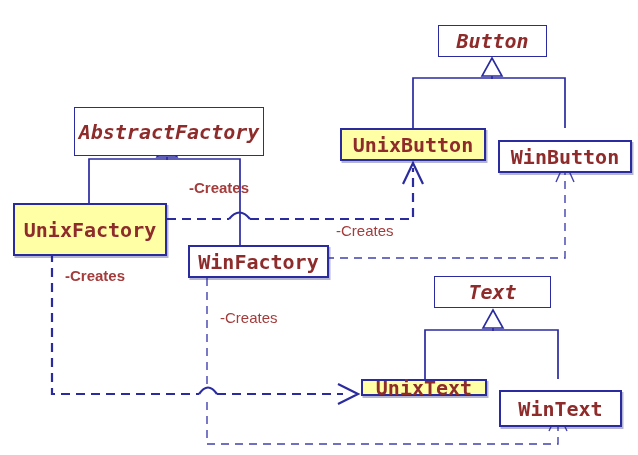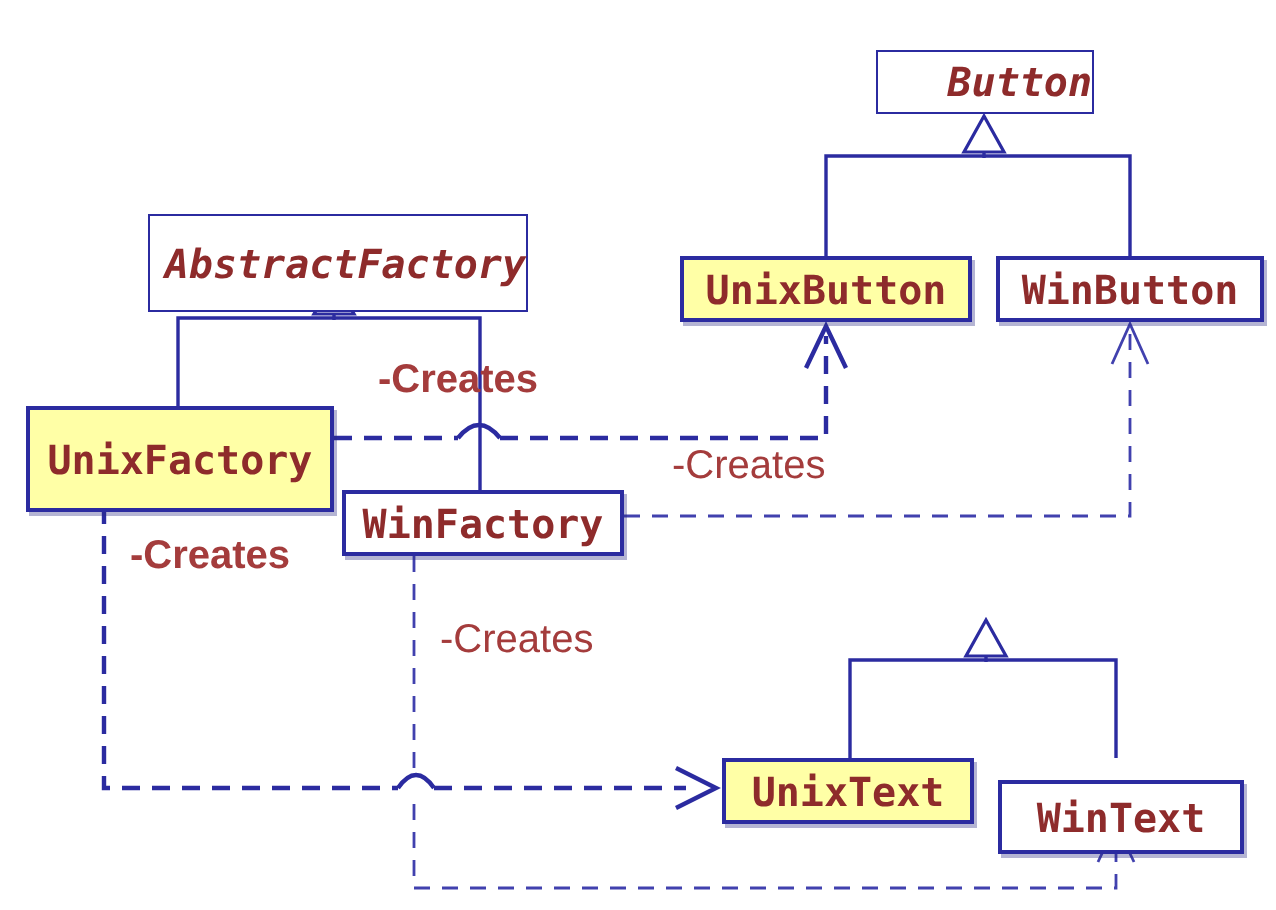--- a/index.html
+++ b/index.html
@@ -24,38 +24,38 @@
     position:absolute;
     box-sizing:border-box;
     display:flex;align-items:center;justify-content:center;
     background:var(--box-fill);
     border:2.5px solid var(--line);
     color:var(--class-text);
     font-weight:bold;font-size:20px;line-height:1;
     white-space:nowrap;
     box-shadow:1.5px 2px 0 rgba(40,40,130,0.35);
   }
-  .cls.abstract{border-width:1.7px;font-style:italic;box-shadow:none;justify-content:flex-end;}
+  .cls.abstract{border-width:1.7px;font-style:italic;box-shadow:none;}
   .cls.highlight{background:var(--highlight-fill);}
   .crelabel{
     position:absolute;
     color:var(--label-text);
     font-family:"Liberation Sans",sans-serif;
-    font-size:20px;line-height:1;white-space:nowrap;
+    font-size:15px;line-height:1;white-space:nowrap;
   }
   .crelabel.bold{font-weight:bold;}
   
   #cls-abstractfactory{left:74px; top:107px; width:190px; height:49px;}
   #cls-unixfactory   {left:13px; top:203px; width:154px; height:53px;}
-  #cls-winfactory    {left:171px;top:245px; width:141px; height:33px;}
+  #cls-winfactory    {left:188px;top:245px; width:141px; height:33px;}
   #cls-button        {left:438px;top:25px;  width:109px; height:32px;}
   #cls-unixbutton    {left:340px;top:128px; width:146px; height:33px;}
-  #cls-winbutton     {left:498px;top:128px; width:134px; height:33px;}
+  #cls-winbutton     {left:498px;top:140px; width:134px; height:33px;}
   #cls-text          {left:434px;top:276px; width:117px; height:32px;}
-  #cls-unixtext      {left:361px;top:379px; width:126px; height:33px;}
+  #cls-unixtext      {left:361px;top:379px; width:126px; height:17px;}
   #cls-wintext       {left:499px;top:379px; width:123px; height:37px;margin-top:11px;}
   #crelabel-0{left:189px;top:180px;}
   #crelabel-1{left:336px;top:223px;}
   #crelabel-2{left:65px; top:268px;}
   #crelabel-3{left:220px;top:310px;}
   
   .tree{stroke:var(--line);stroke-width:1.7;fill:none;}
   .tri{stroke:var(--line);stroke-width:1.6;fill:#ffffff;}
   .dep-thick{stroke:var(--line);stroke-width:2.2;fill:none;stroke-dasharray:9 6;}
   .dep-thin{stroke:var(--line-thin);stroke-width:1.4;fill:none;stroke-dasharray:8 6;}
@@ -125,20 +125,23 @@
   </div>
   <div class="cls abstract" id="cls-button">
     <span>Button</span>
   </div>
   <div class="cls highlight" id="cls-unixbutton">
     <span>UnixButton</span>
   </div>
   <div class="cls" id="cls-winbutton">
     <span>WinButton</span>
   </div>
+  <div class="cls abstract" id="cls-text">
+    <span>Text</span>
+  </div>
   <div class="cls highlight" id="cls-unixtext">
     <span>UnixText</span>
   </div>
   <div class="cls" id="cls-wintext">
     <span>WinText</span>
   </div>
 
   <div class="crelabel bold" id="crelabel-0">-Creates</div>
   <div class="crelabel" id="crelabel-1">-Creates</div>
   <div class="crelabel bold" id="crelabel-2">-Creates</div>

